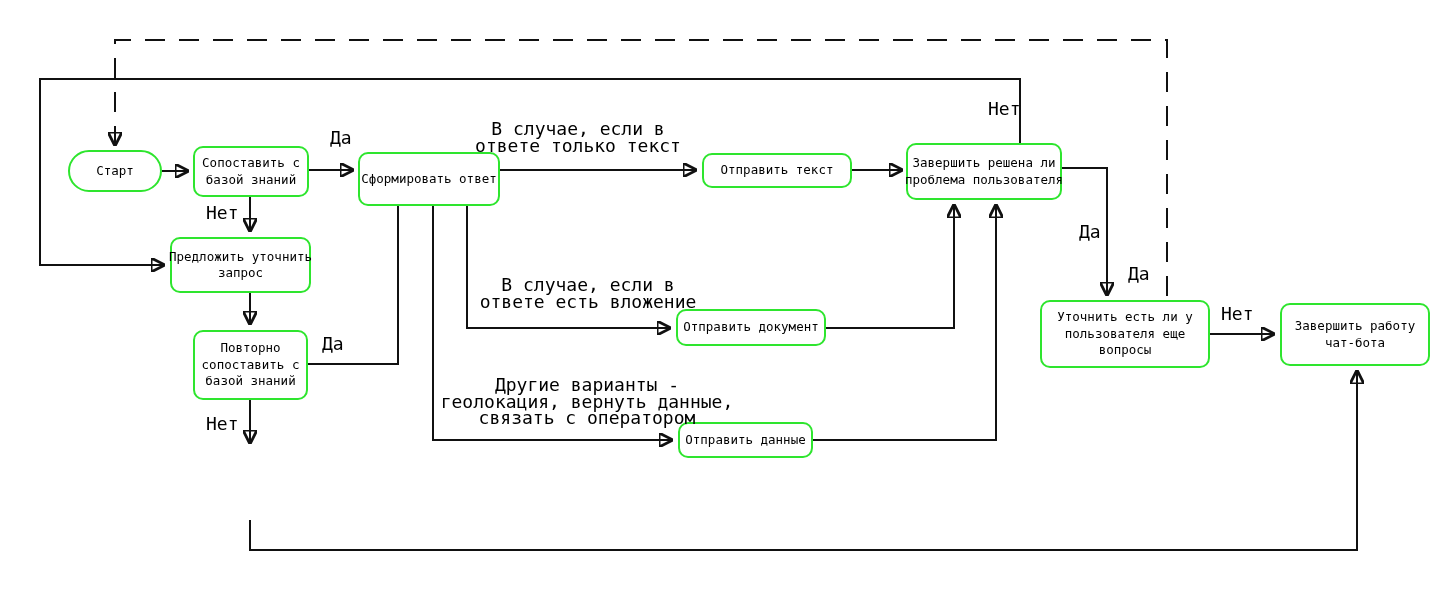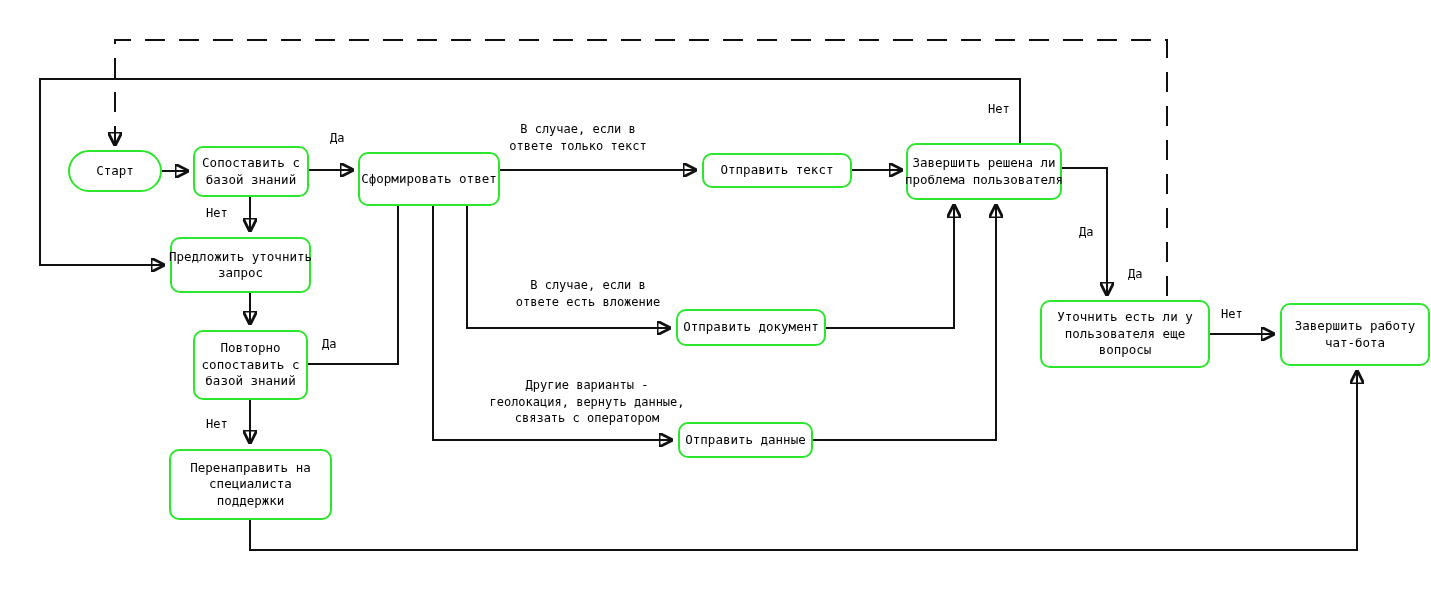--- a/index.html
+++ b/index.html
@@ -13,21 +13,21 @@
   .node {
     position:absolute; box-sizing:border-box;
     background:var(--fill,#ffffff); border:2px solid var(--brd,#2ee52e);
     border-radius:10px; display:flex; align-items:center; justify-content:center;
     text-align:center; white-space:pre; font-size:12.5px; line-height:16.5px;
     color:var(--txt,#000000);
   }
   .node.stadium { border-radius:21px; }
   .elabel {
     position:absolute; white-space:pre; text-align:center;
-    font-size:12px; line-height:16.5px; color:var(--txt,#000000);
+    font-size:18px; line-height:16.5px; color:var(--txt,#000000);
   }
   .elabel.center { transform:translateX(-50%); }
 </style>
 </head>
 <body>
 
 <div class="canvas" style="--brd: #2ee52e; --fill: #ffffff; --edge: #111111; --txt: #000000; --bg: #ffffff;">
 
   <svg class="edges" viewBox="0 0 1431 590">
     <defs>
@@ -56,23 +56,20 @@
 
   <div class="node stadium" style="left:68px;  top:150px; width:94px;  height:42px;">Старт</div>
   <div class="node" style="left:193px; top:146px; width:116px; height:51px;">Сопоставить с
 базой знаний</div>
   <div class="node" style="left:358px; top:152px; width:142px; height:54px;">Сформировать ответ</div>
   <div class="node" style="left:170px; top:237px; width:141px; height:56px;">Предложить уточнить
 запрос</div>
   <div class="node" style="left:193px; top:330px; width:115px; height:70px;">Повторно
 сопоставить с
 базой знаний</div>
-  <div class="node" style="left:169px; top:449px; width:163px; height:71px;">Перенаправить на
-специалиста
-поддержки</div>
   <div class="node" style="left:702px; top:153px; width:150px; height:35px;">Отправить текст</div>
   <div class="node" style="left:676px; top:309px; width:150px; height:37px;">Отправить документ</div>
   <div class="node" style="left:678px; top:422px; width:135px; height:36px;">Отправить данные</div>
   <div class="node" style="left:906px; top:143px; width:156px; height:57px;">Завершить решена ли
 проблема пользователя</div>
   <div class="node" style="left:1040px; top:300px; width:170px; height:68px;">Уточнить есть ли у
 пользователя еще
 вопросы</div>
   <div class="node" style="left:1280px; top:303px; width:150px; height:63px;">Завершить работу
 чат-бота</div>

